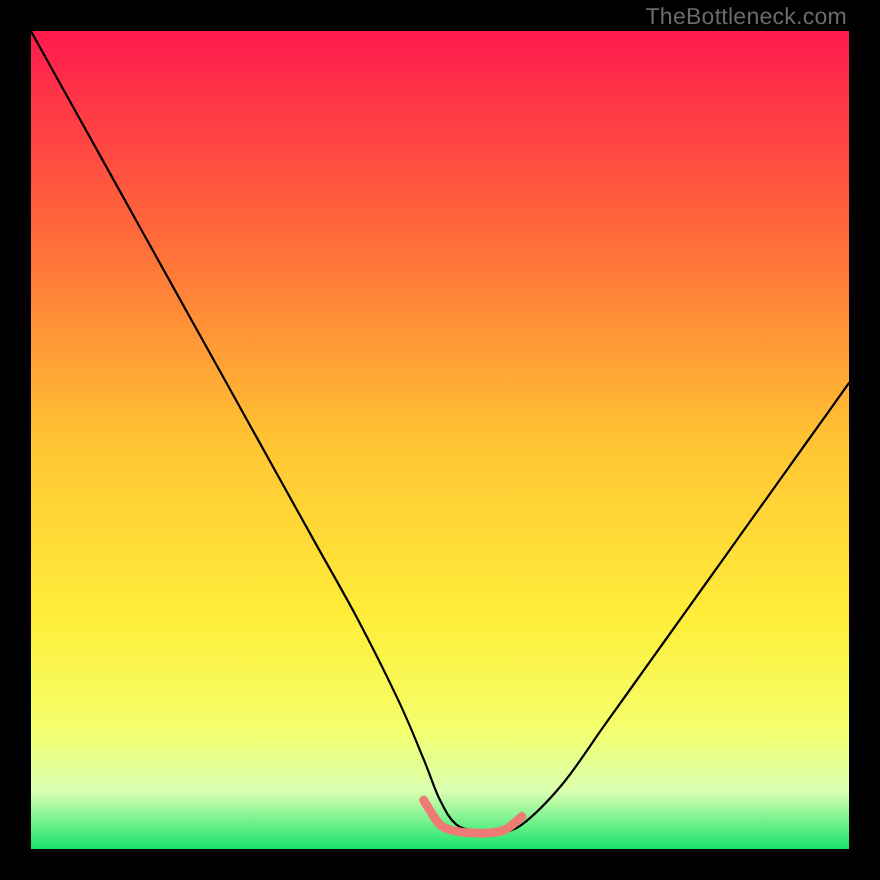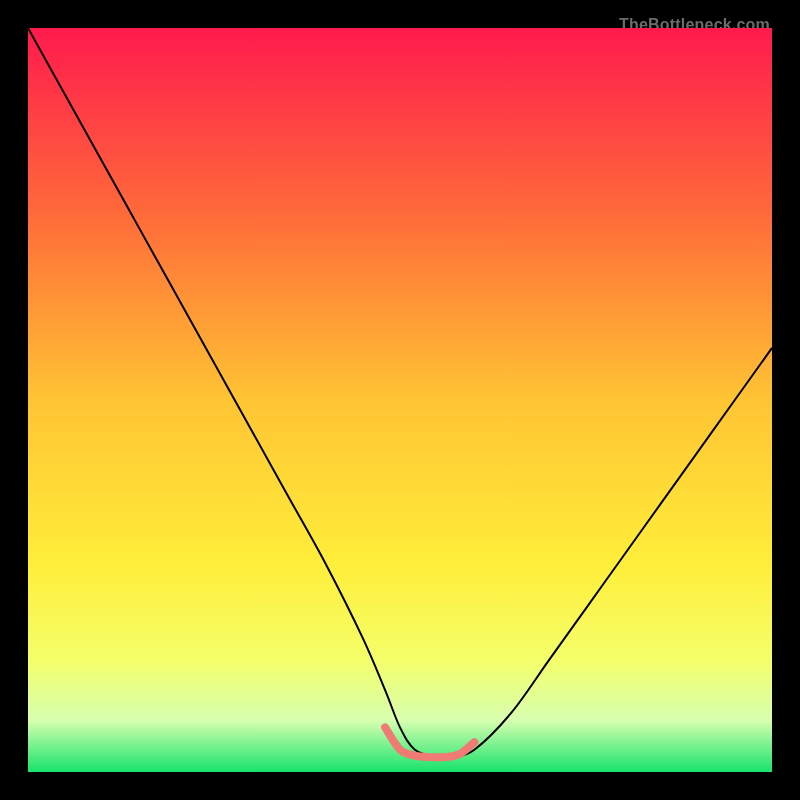--- a/index.html
+++ b/index.html
@@ -29,25 +29,25 @@
     inset: 0;
   }
   .curve-svg {
     position: absolute;
     inset: 0;
     width: 100%;
     height: 100%;
   }
   .watermark {
     position: absolute;
-    top: 16px;
+    top: 4px;
     right: 30px;
     font-family: Arial, Helvetica, sans-serif;
-    font-size: 16px;
-    font-weight: 700;
+    font-size: 21px;
+    font-weight: 400;
     color: #6b6b6b;
     letter-spacing: 0.2px;
   }
 </style>
 </head>
 <body>
 
 <div class="container">
 
   <div class="watermark">TheBottleneck.com</div>

